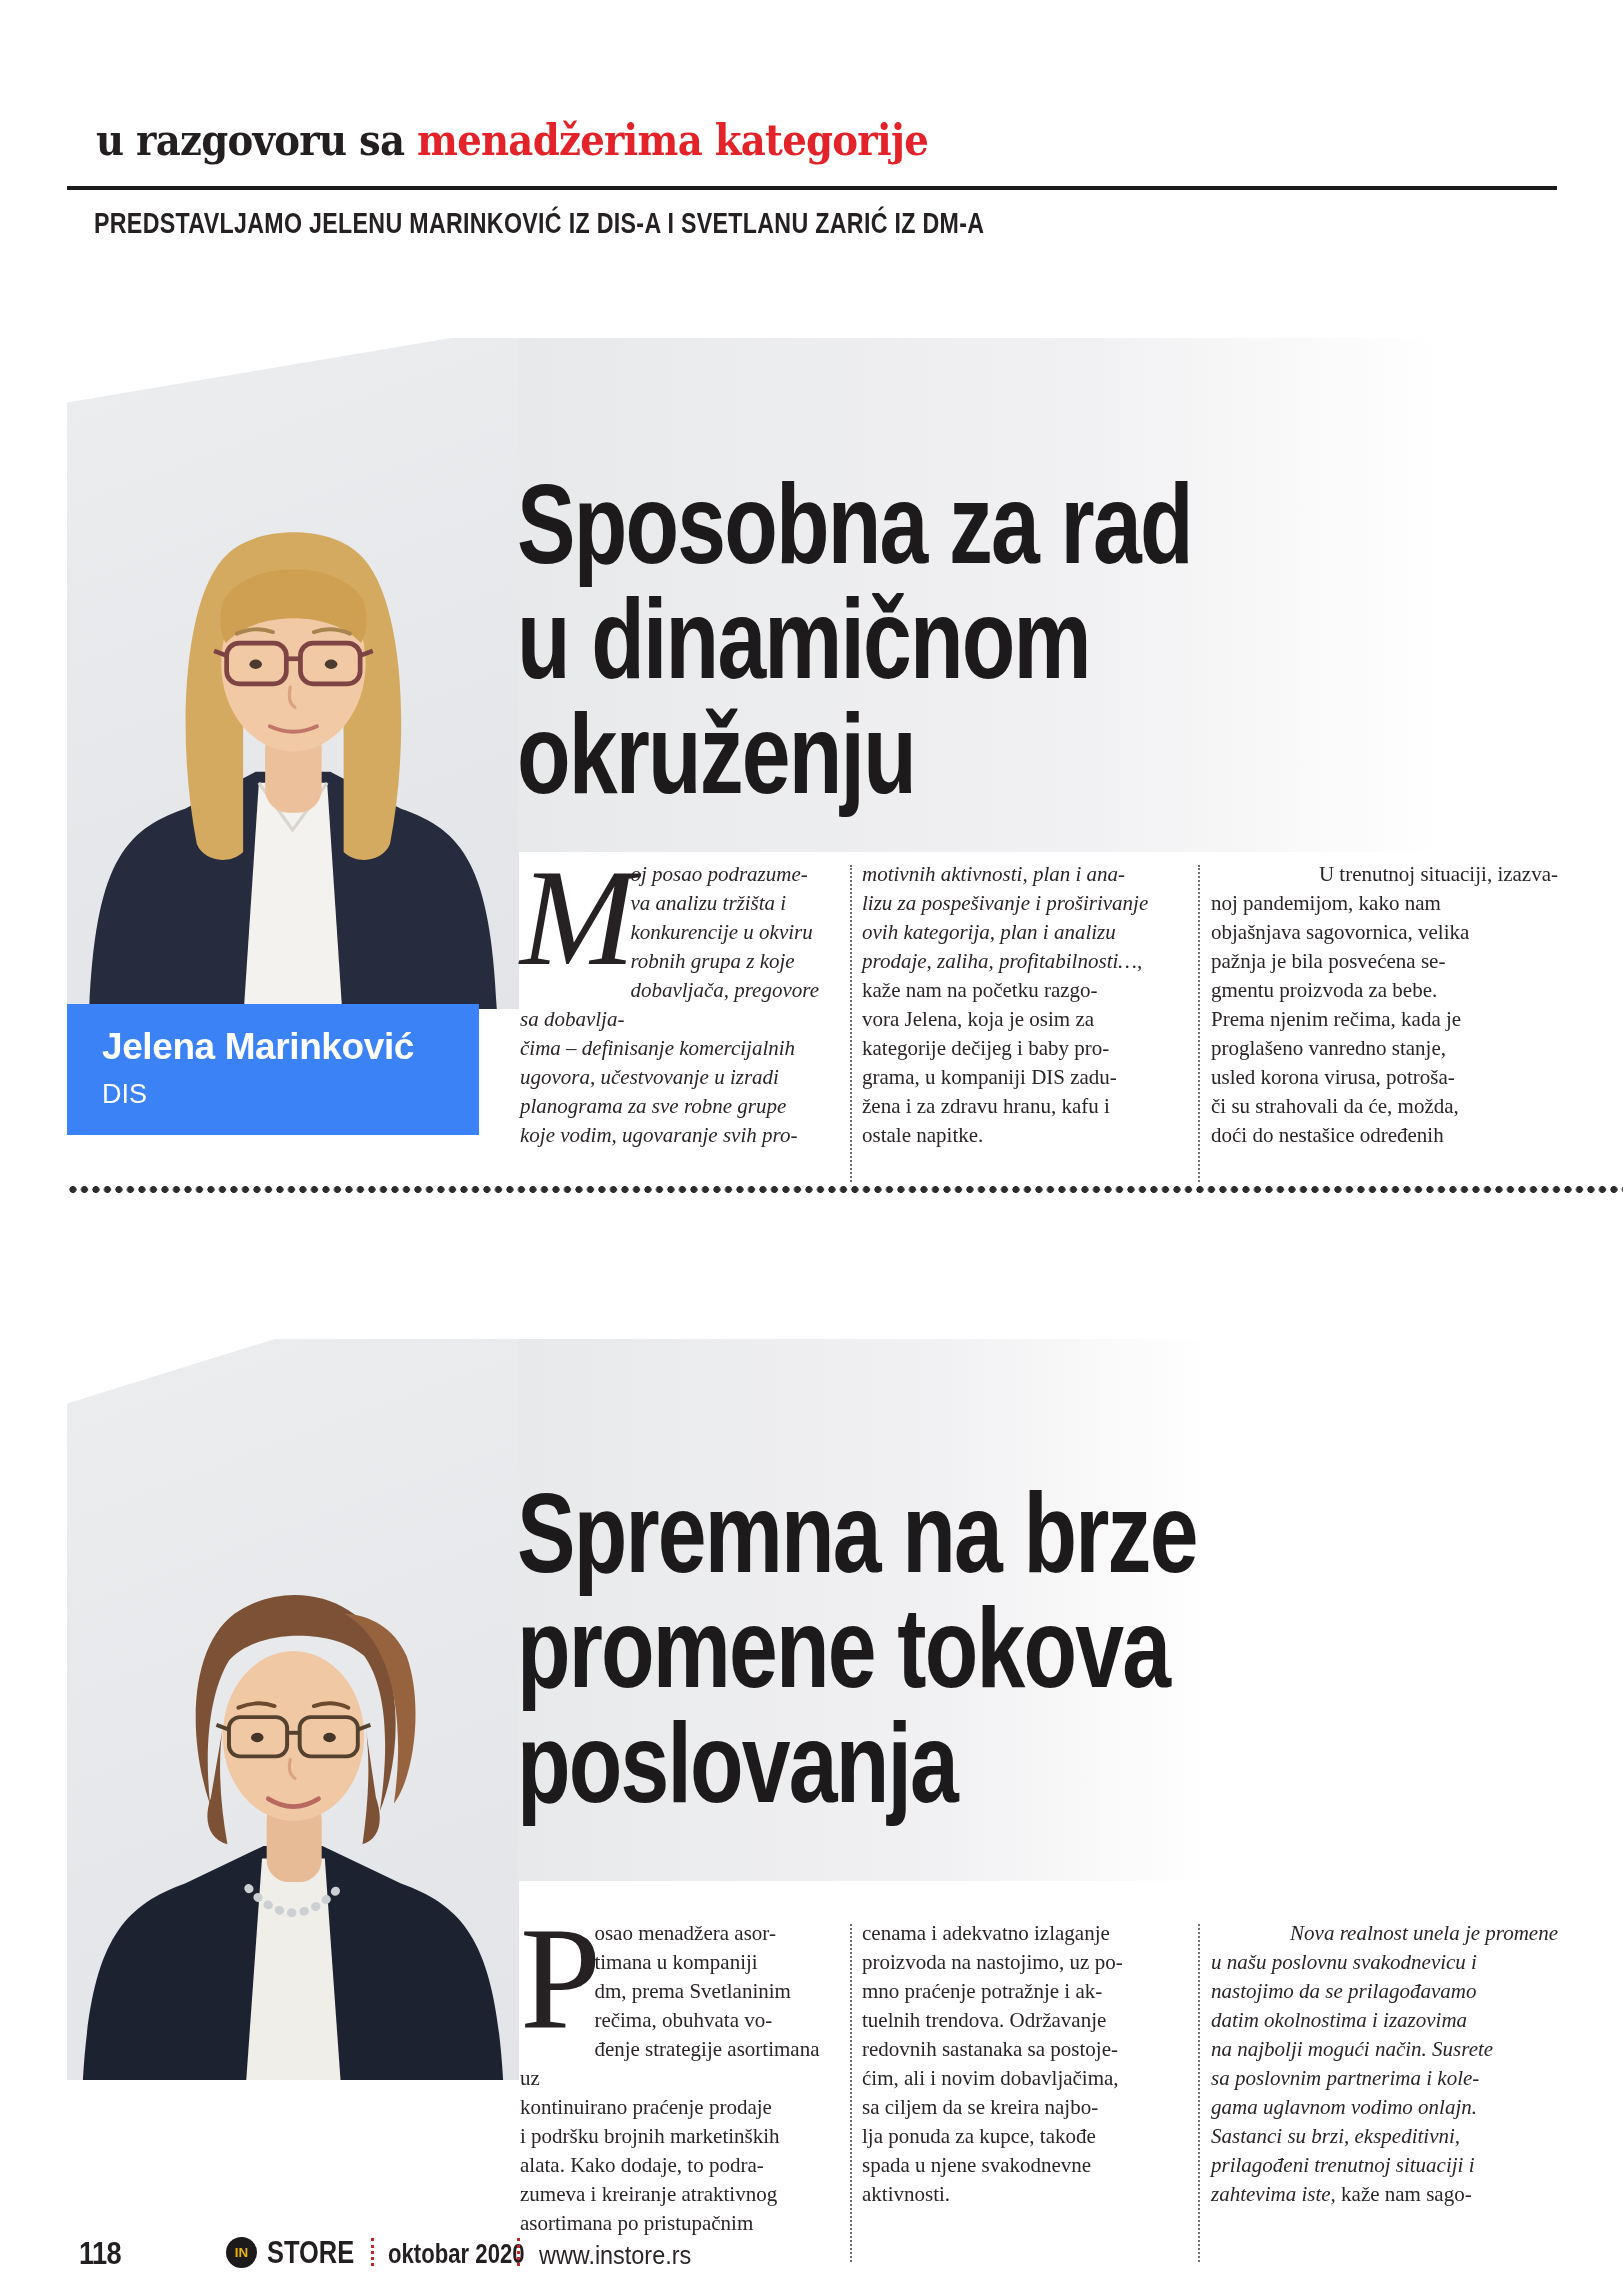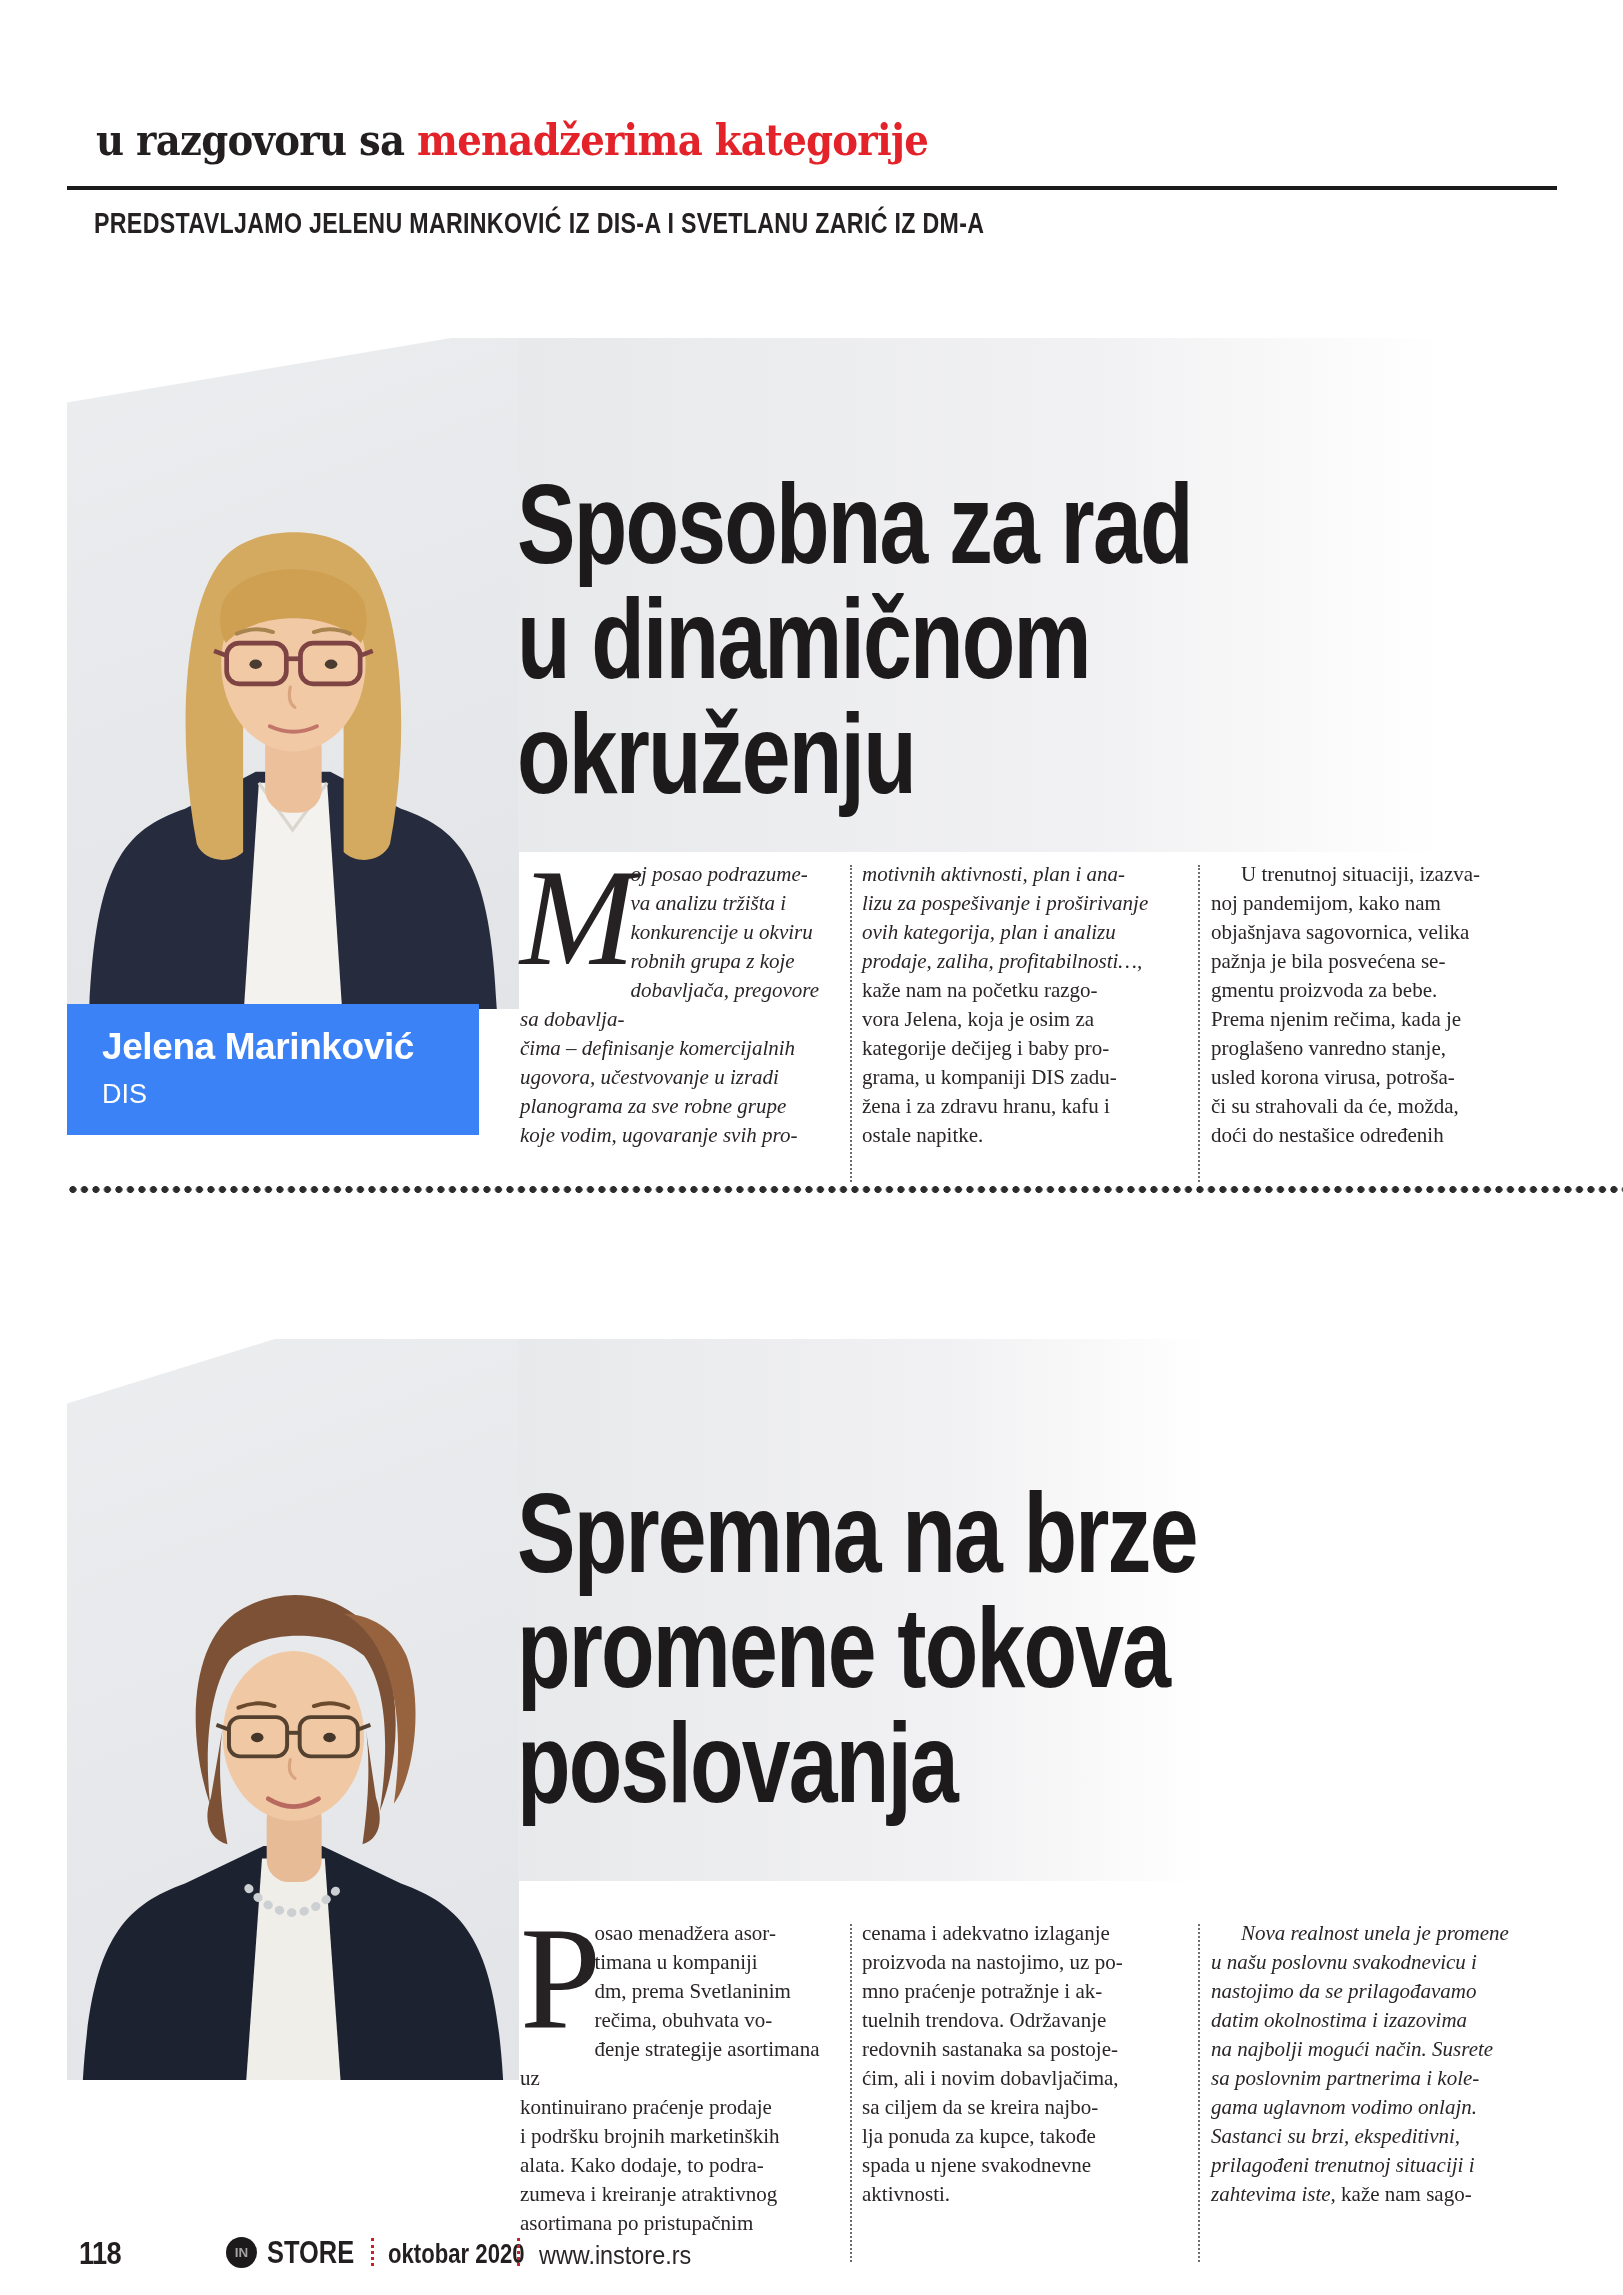--- a/index.html
+++ b/index.html
@@ -32,21 +32,21 @@
   
   .namebox{left:67px;width:412px;height:131px;background:#3b82f6;color:#ffffff;z-index:5;}
   #namebox-1{top:1004px;}
   #namebox-2{top:2080px;}
   .namebox .nm{position:absolute;left:35px;top:22px;font-size:37px;font-weight:700;letter-spacing:-0.4px;white-space:nowrap;}
   .namebox .co{position:absolute;left:35px;top:75px;font-size:27px;font-weight:400;white-space:nowrap;}
 
   
   .body-col{font-family:"Liberation Serif",serif;font-size:21px;line-height:29px;color:#2a2526;z-index:4;}
   .body-col .line{min-height:29px;}
-  .body-col .indent{text-indent:30px;}
+  .body-col .indent{text-indent:30px;text-align:right;}
   .body-col .i{font-style:italic;}
   .dropcap{float:left;font-family:"Liberation Serif",serif;line-height:0.8;color:#262122;}
   .dc-i{font-style:italic;font-size:138px;width:101px;height:116px;margin:3.1px 9.4px 0 0;}
   .dc-r{font-size:146px;width:65px;height:116px;margin:1.6px 9.4px 0 0;}
   .col-1{width:320px;}
   .col-2{width:325px;}
   .col-3{width:347px;}
   .s1{top:860px;}
   .s2{top:1919px;}
   .cx1{left:520px;} .cx2{left:862px;} .cx3{left:1211px;}
@@ -56,21 +56,21 @@
 
   
   .dotline{left:69px;top:1185px;width:1554px;height:9.4px;
     background-image:radial-gradient(circle at 3.9px 4.7px,#2c2c2c 3.3px,rgba(0,0,0,0) 3.8px);
     background-size:11.5px 9.4px;background-repeat:repeat-x;}
 
   
   .foot{top:2235px;font-weight:800;}
   #page-num{left:79px;font-size:32px;transform:scaleX(0.85);transform-origin:0 0;letter-spacing:-0.8px;}
   #logo-circle{left:226px;top:2237px;width:31px;height:31px;border-radius:50%;background:#1d1a1b;
-               display:flex;align-items:center;justify-content:center;color:#a3a3a3;font-size:13.4px;font-weight:800;
+               display:flex;align-items:center;justify-content:center;color:#eab308;font-size:13.4px;font-weight:800;
                letter-spacing:0;}
   #brand{left:267px;font-size:31px;transform:scaleX(0.82);transform-origin:0 0;letter-spacing:0;}
   .fdiv{top:2238px;height:28px;width:0;border-left:3.1px dotted #cc2027;}
   #fdiv-1{left:371px;} #fdiv-2{left:517px;}
   #issue{left:388px;top:2239px;font-size:27px;font-weight:700;transform:scaleX(0.82);transform-origin:0 0;white-space:nowrap;}
   #site{left:539px;top:2240px;font-size:26px;font-weight:400;transform:scaleX(0.9);transform-origin:0 0;white-space:nowrap;color:#2a2627;}
 
   svg{display:block;}
 </style>
 </head>

